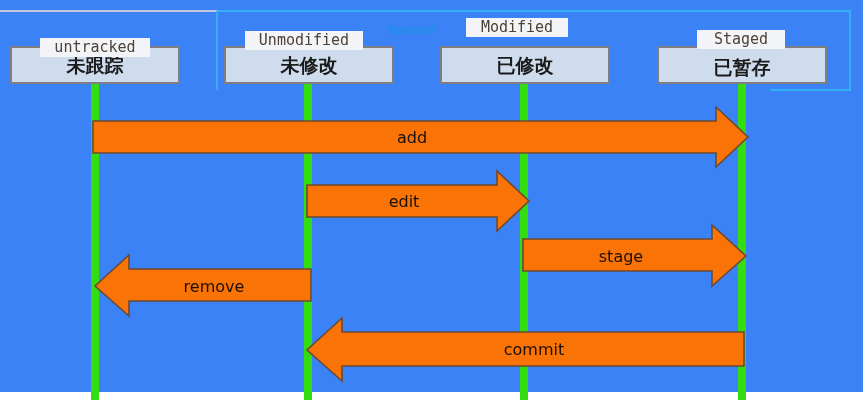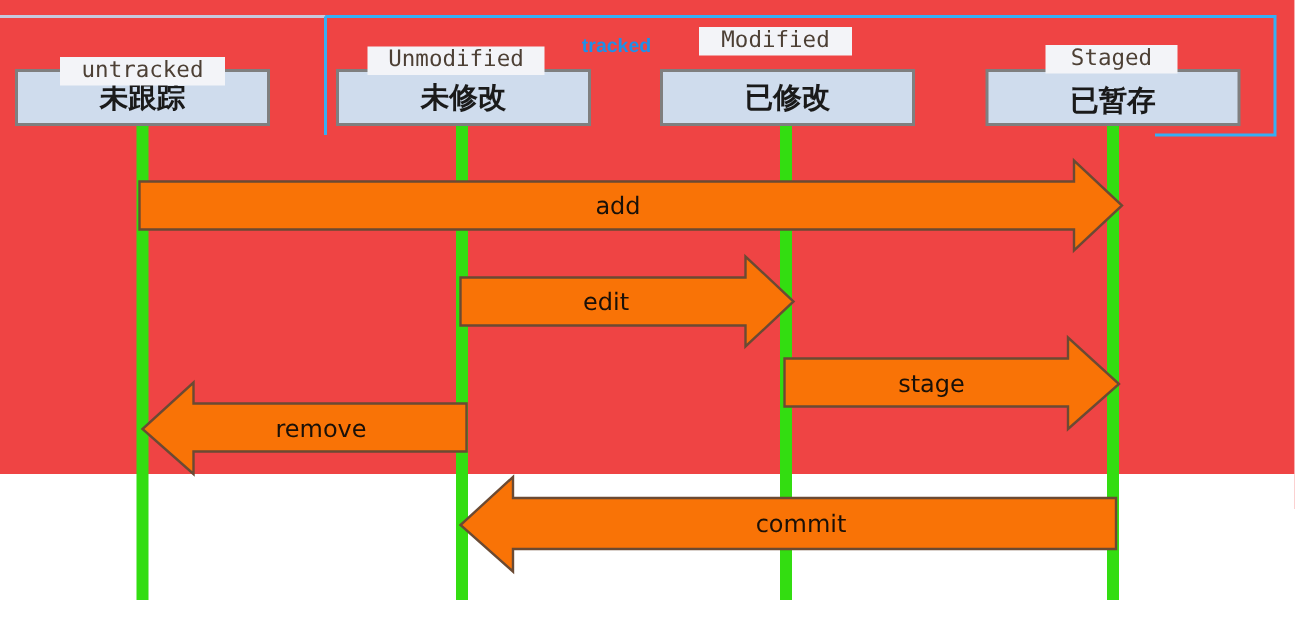--- a/index.html
+++ b/index.html
@@ -9,22 +9,22 @@
   }
   body {
     width: 863px;
     height: 412px;
     font-family: "Liberation Sans", sans-serif;
     overflow: hidden;
   }
   #diagram-root {
     position: relative;
     width: 863px;
-    height: 316px;
-    background: #ef4444;
+    height: 392px;
+    background: #3b82f6;
   }
   #git-svg {
     position: absolute;
     left: 0;
     top: 0;
     display: block;
   }
   .lane { fill: #33dd11; }
   .state-box {
     fill: #cfdced;

